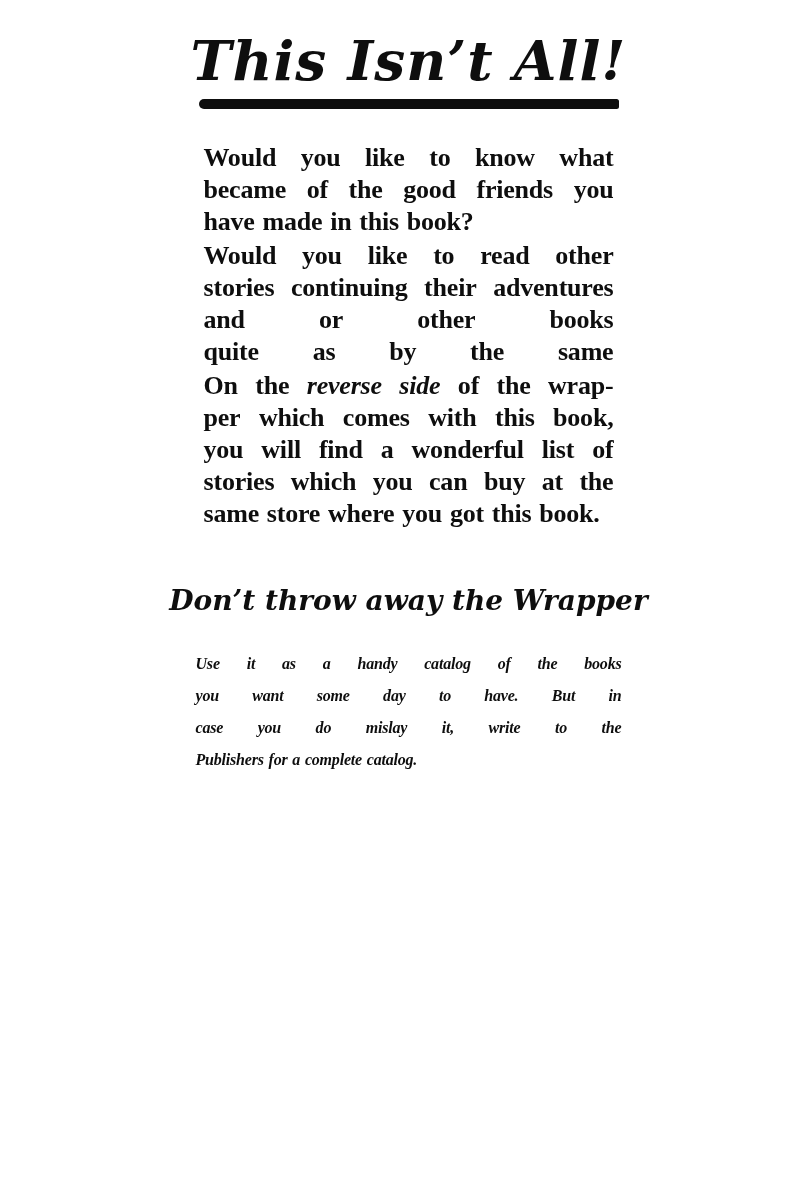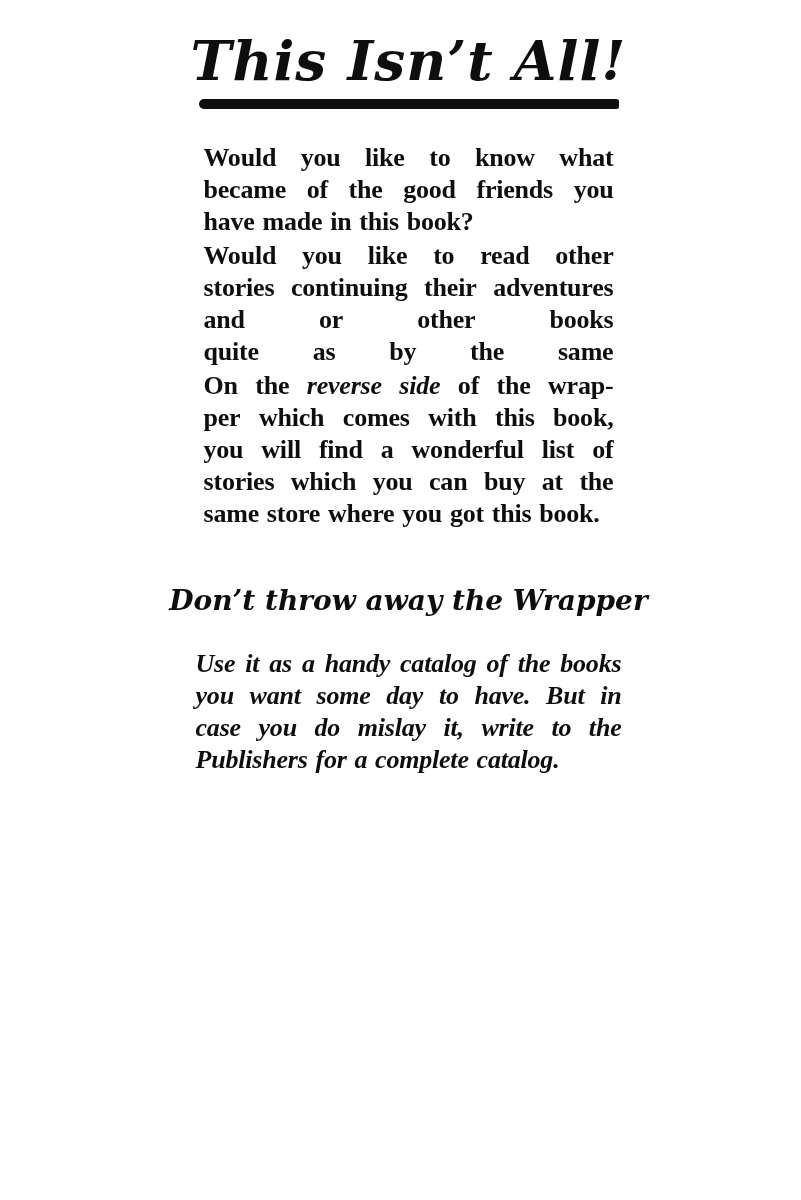--- a/index.html
+++ b/index.html
@@ -69,21 +69,21 @@
     font-style: italic;
     font-size: 28px;
     line-height: 50px;
     white-space: nowrap;
   }
   .catalog-note {
     width: 426px;
     margin: 22px auto 0 auto;
     font-weight: bold;
     font-style: italic;
-    font-size: 26px;
+    font-size: 16px;
     letter-spacing: -0.2px;
     text-align: center;
   }
 </style>
 </head>
 <body>
 
 <div class="page" style="background: rgb(255, 255, 255); color: rgb(14, 14, 14);">
   <div class="content">
 

